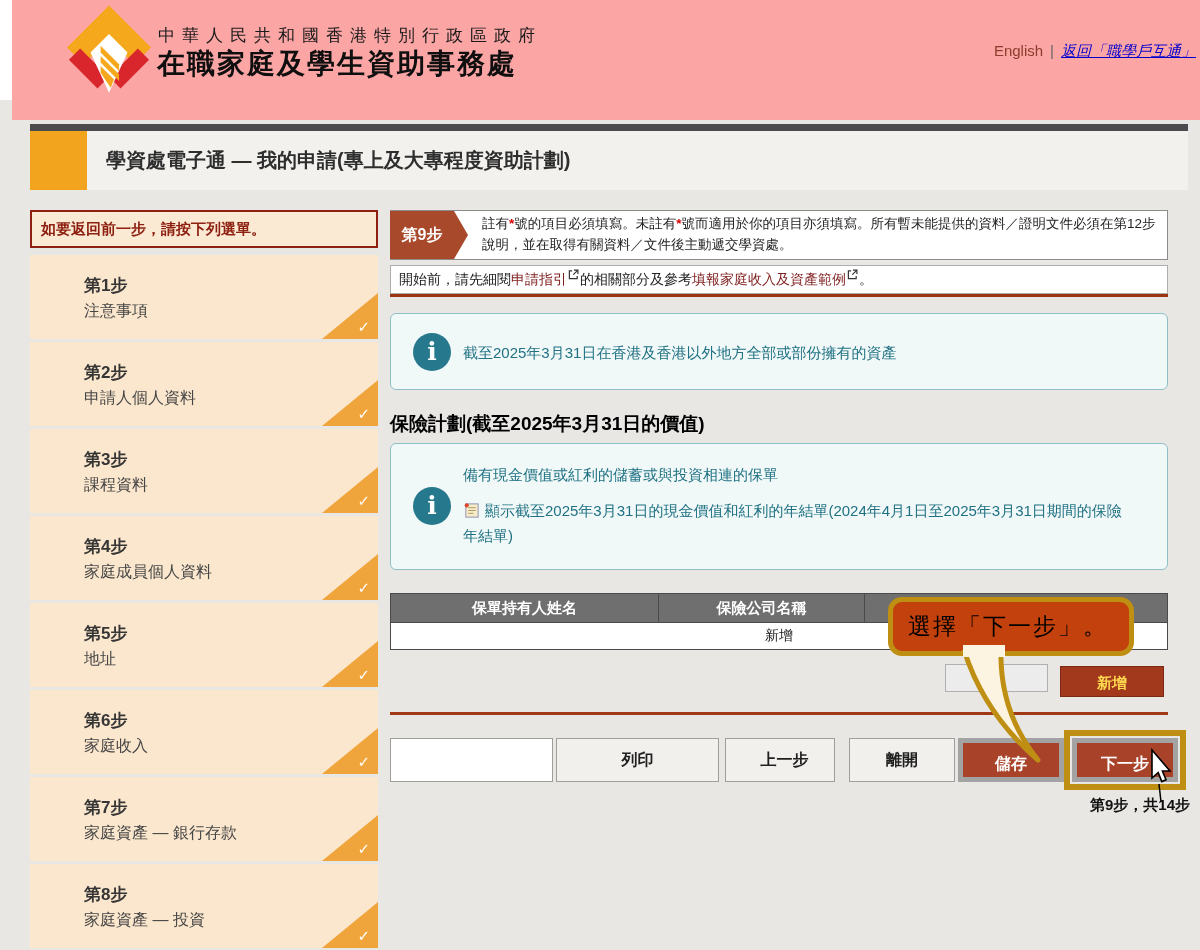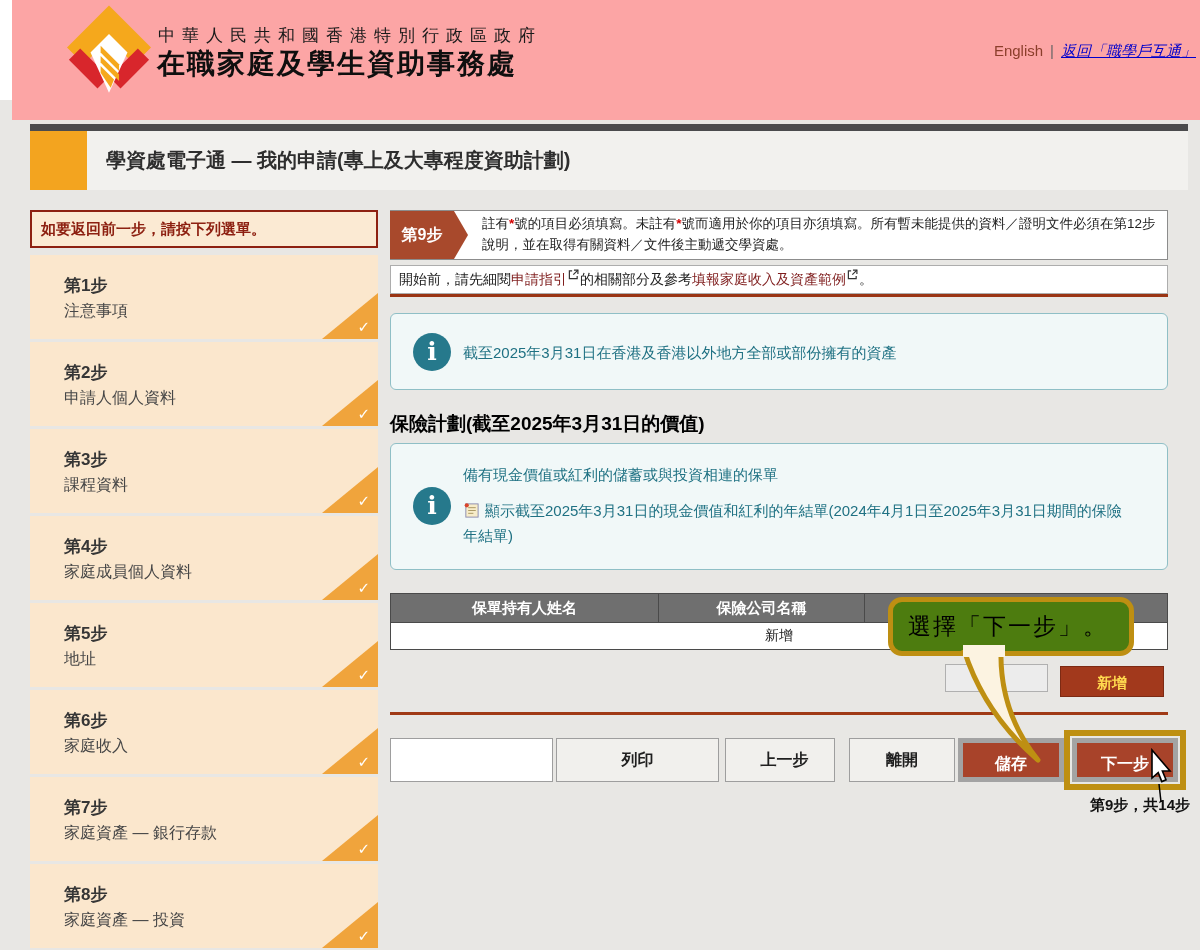--- a/index.html
+++ b/index.html
@@ -22,21 +22,21 @@
 
   
   .banner-topbar { position:absolute; left:30px; top:124px; width:1158px; height:7px; background:#4B4B4D; }
   .banner { position:absolute; left:30px; top:131px; width:1158px; height:59px; background:#F2F1EE; }
   .banner-square { position:absolute; left:0; top:0; width:57px; height:59px; background:#F3A41F; }
   .banner-title { position:absolute; left:76px; top:0; line-height:59px; font-size:20px; font-weight:bold; color:#2e2e2e; }
 
   
   .sidebar-instruction { position:absolute; left:30px; top:210px; width:348px; height:38px; background:#FBEAD3; border:2px solid #8D2011; color:#8D2011; font-weight:bold; font-size:15px; line-height:34px; padding-left:9px; }
   .steps { position:absolute; left:30px; top:255px; width:348px; }
-  .step-item { position:relative; width:348px; height:84px; background:#FBE7CD; margin-bottom:3px; padding:19px 0 0 34px; cursor:pointer; }
+  .step-item { position:relative; width:348px; height:84px; background:#FBE7CD; margin-bottom:3px; padding:19px 0 0 54px; cursor:pointer; }
   .step-num { font-size:17px; font-weight:bold; color:#363636; }
   .step-label { font-size:16px; color:#474747; margin-top:4px; }
   .check-tri { position:absolute; right:0; bottom:0; width:0; height:0; border-left:56px solid transparent; border-bottom:46px solid #F0A43C; }
   .check-mark { position:absolute; right:8px; bottom:3px; color:#ffffff; font-size:15px; font-weight:bold; }
 
   
   .note-box { position:absolute; left:390px; top:210px; width:778px; height:50px; background:#ffffff; border:1px solid #8C8C8C; }
   .step-badge { position:absolute; left:390px; top:211px; width:64px; height:48px; background:#A8492C; color:#ffffff; font-weight:bold; font-size:16px; text-align:center; line-height:48px; z-index:1; }
   .step-badge-arrow { position:absolute; left:454px; top:211px; width:0; height:0; border-top:24px solid transparent; border-bottom:24px solid transparent; border-left:14px solid #A8492C; z-index:1; }
   .note-text { position:absolute; left:482px; top:213px; width:680px; font-size:13.5px; color:#1f1f1f; line-height:21px; }
@@ -78,21 +78,21 @@
   .footer-prev { left:725px; width:110px;padding-left:9px; }
   .footer-exit { left:849px; width:106px; }
   .footer-red { background:#A8432A; border:5px solid #a3a3a3; color:#ffffff; }
   .footer-save { left:958px; width:106px; }
   .footer-next { left:1072px; width:106px; }
   .gold-outline { position:absolute; left:1064px; top:730px; width:122px; height:60px; border:6px solid #BE8F12; z-index:5; pointer-events:none; }
 
   .progress { position:absolute; top:796px; left:990px; width:200px; text-align:right; font-size:15px; font-weight:bold; color:#111; }
 
   
-  .callout { position:absolute; left:888px; top:597px; width:246px; height:59px; background:#4d7c0f; border:5px solid #BE8F12; border-radius:14px; z-index:6; }
+  .callout { position:absolute; left:888px; top:597px; width:246px; height:59px; background:#c2410c; border:5px solid #BE8F12; border-radius:14px; z-index:6; }
   .callout-text { padding-left:15px; line-height:48px; font-size:23px; letter-spacing:2px; color:#000; white-space:nowrap; }
   .callout-tail { position:absolute; left:948px; top:650px; z-index:7; }
   .callout-patch { position:absolute; left:963px; top:645px; width:42px; height:12px; background:#FCF3E1; z-index:8; }
 
   .cursor { position:absolute; left:1146px; top:748px; z-index:9; }
 </style>
 </head>
 <body>
 
 <div class="app">

